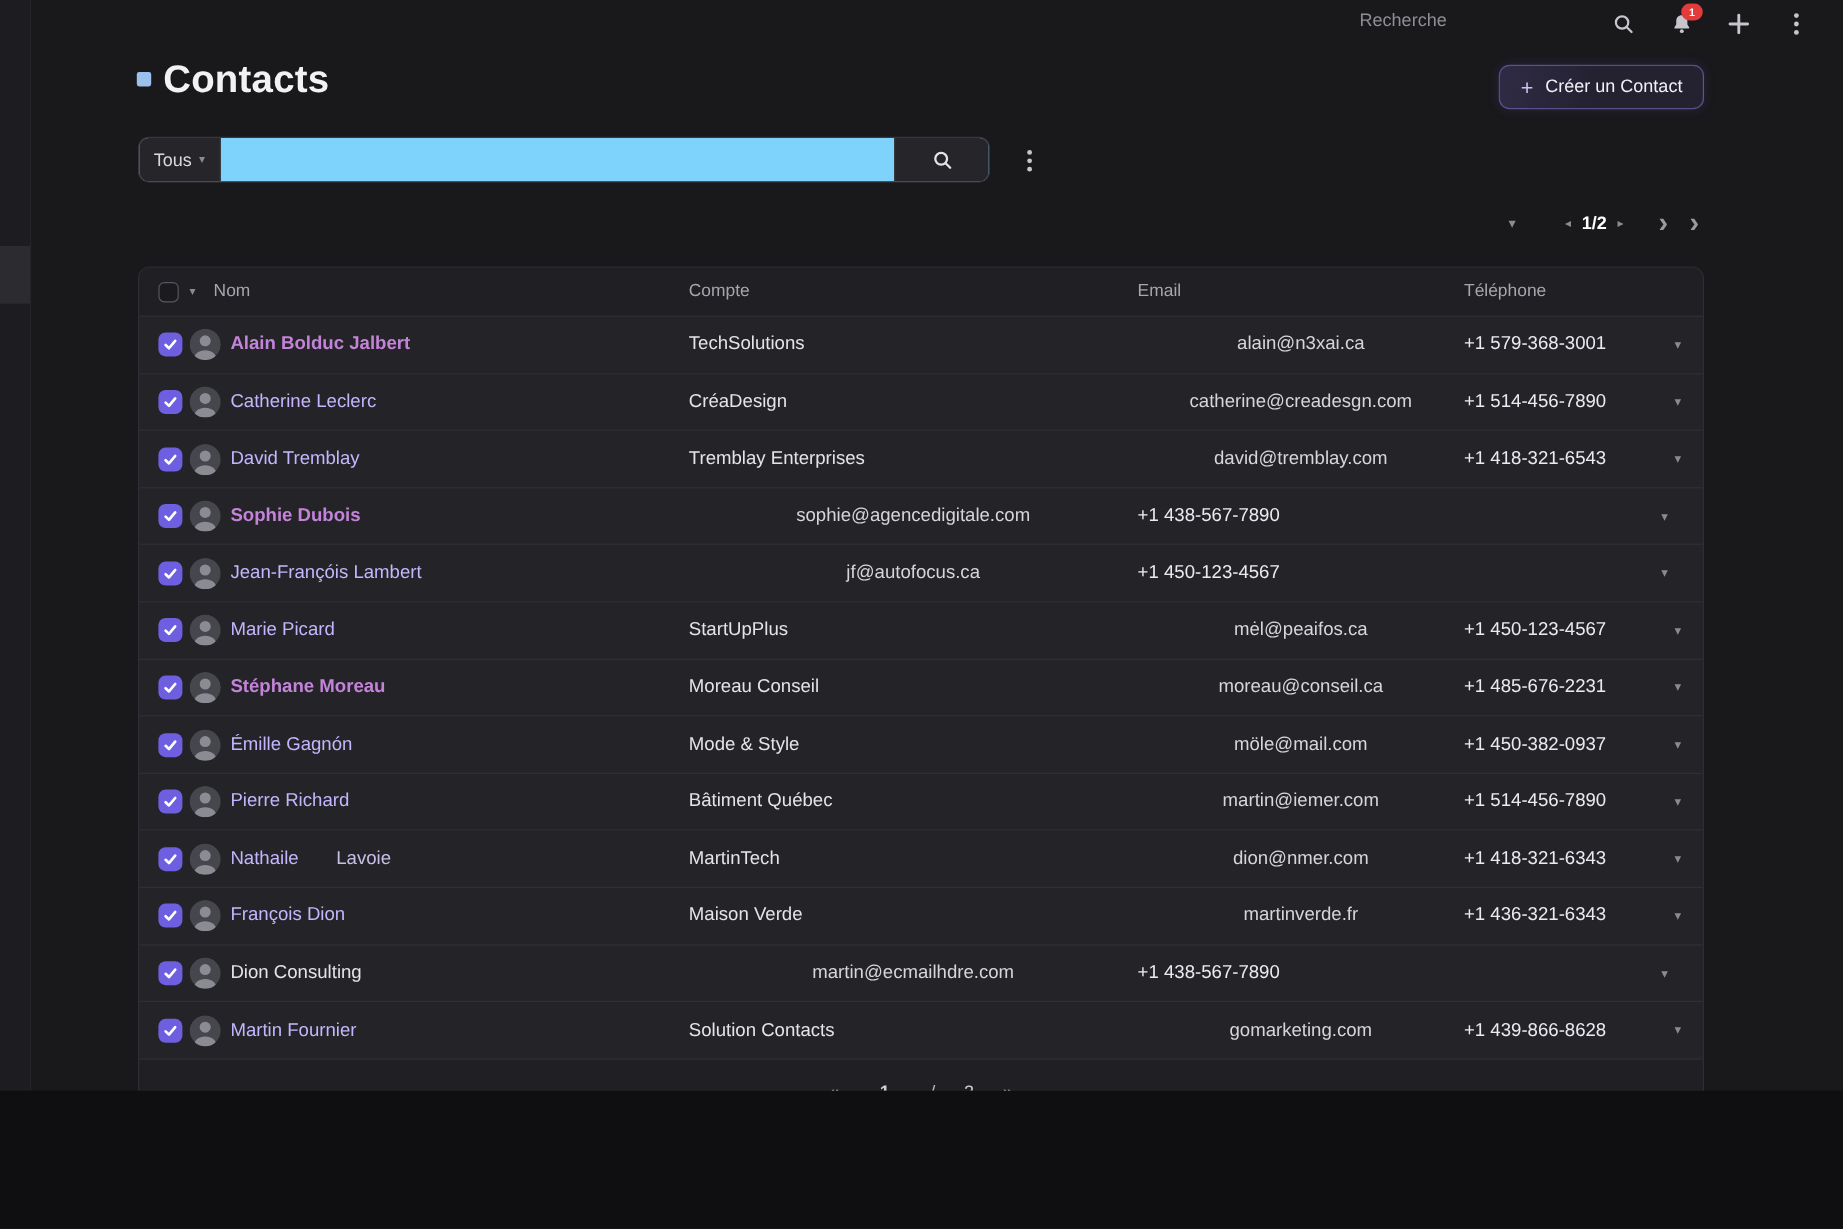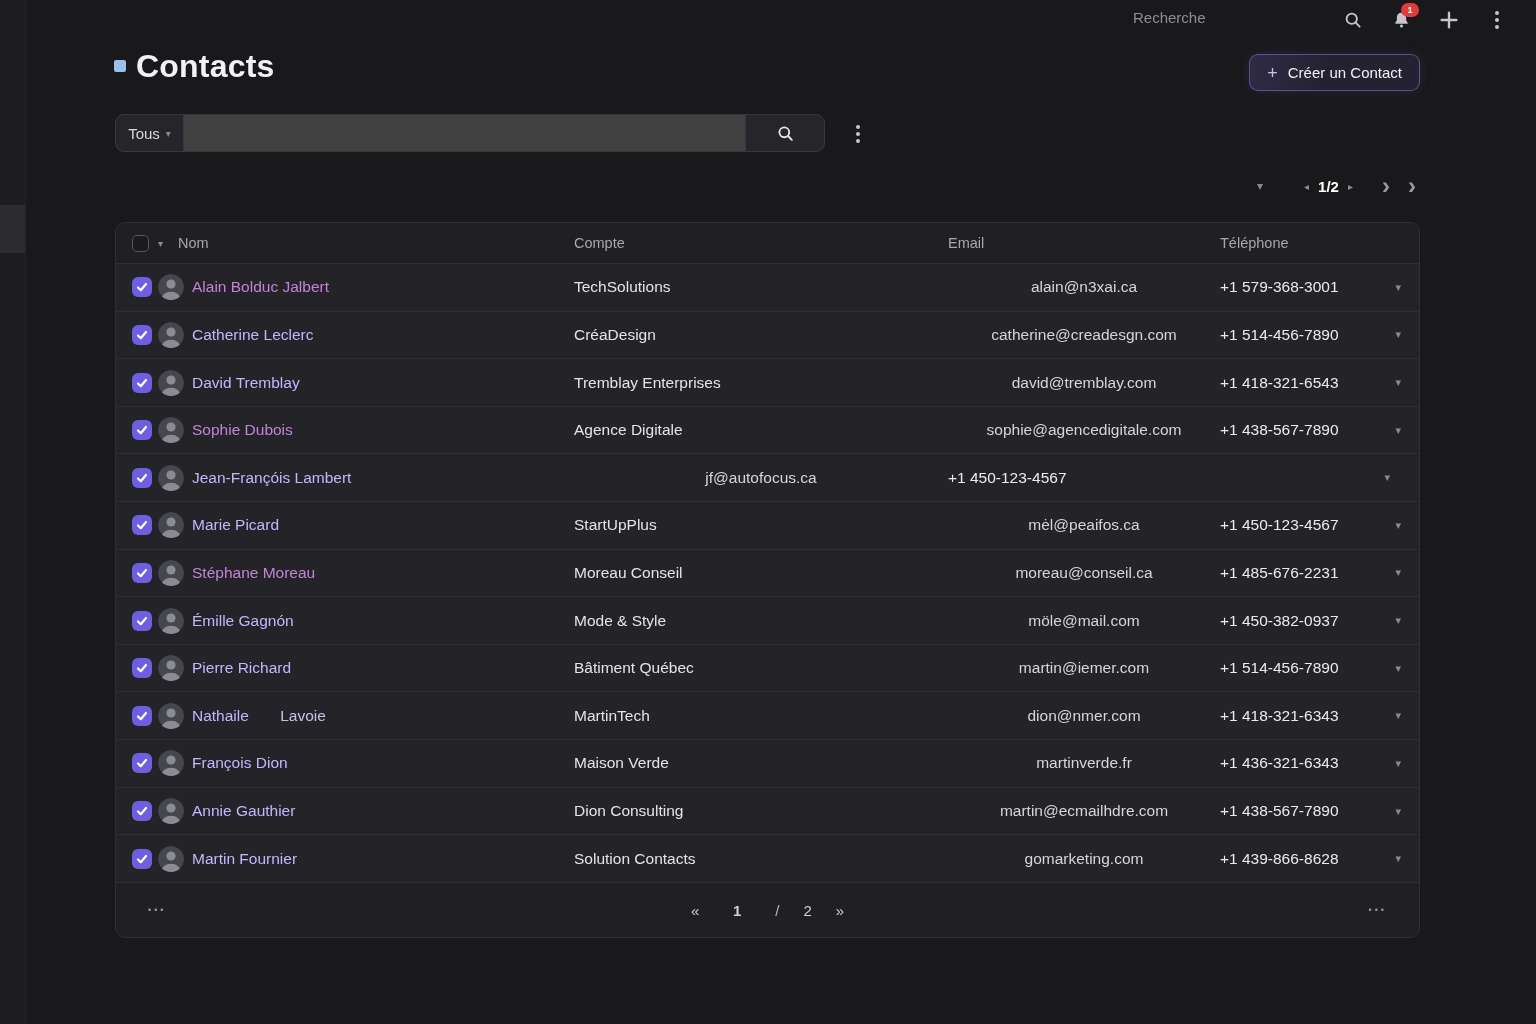--- a/index.html
+++ b/index.html
@@ -1,16 +1,16 @@
 <!DOCTYPE html>
 <html style="--accent: #6e5fe0; --link: #c383d8; --soft: #c9bfe6; --badge: #e23b3b; --bullet: #9cc0ec;"><head>
 <meta charset="utf-8">
 <style>
   html,body{margin:0;padding:0;background:#0f0f11;}
-  .app{position:relative;width:1536px;height:1024px;overflow:hidden;
+  .app{position:relative;width:1536px;height:909px;overflow:hidden;
        background:#19191c;color:#e8e8ec;
        font-family:"Liberation Sans","DejaVu Sans",sans-serif;}
   :root{
     --accent:#6e5fe0; --link:#c383d8; --soft:#c9bfe6;
     --badge:#e23b3b; --bullet:#9cc0ec;
     --rowbg:#242428; --headbg:#202024; --sep:#2f2f35;
   }
   
   .rail{position:absolute;left:0;top:0;width:25px;height:100%;background:#1d1d21;border-right:1px solid #232328;}
   .rail-active{position:absolute;left:0;top:205px;width:25px;height:48px;background:#2b2b30;}
@@ -29,21 +29,21 @@
   .page-title{position:absolute;left:136px;top:48px;margin:0;font-size:32px;font-weight:700;letter-spacing:.2px;color:#f2f2f5;}
   .create-btn{position:absolute;top:54px;right:116px;height:37px;display:flex;align-items:center;gap:10px;
       padding:0 17px;border-radius:9px;cursor:pointer;font-size:15px;color:#f2f0f6;
       background:linear-gradient(100deg,#2f2b46 0%,#242231 45%,#242231 100%);
       border:1px solid rgba(132,116,205,.55);
       box-shadow:0 0 10px rgba(110,95,224,.18);}
   .create-btn .plus{font-size:18px;color:#cbc2ee;line-height:1;}
 
   
   .filterbar{position:absolute;left:115px;top:114px;width:710px;height:38px;display:flex;
-      border:1px solid #37373d;border-radius:9px;overflow:hidden;background:#404040;box-sizing:border-box;}
+      border:1px solid #37373d;border-radius:9px;overflow:hidden;background:#7dd3fc;box-sizing:border-box;}
   .scope{width:68px;background:#25252a;border:none;border-right:1px solid #37373d;display:flex;align-items:center;justify-content:center;gap:6px;font-size:15px;color:#d8d8dd;cursor:pointer;}
   .scope .caret{color:#8a8a92;font-size:10px;}
   .search-input{flex:1;background:transparent;border:none;outline:none;color:#e8e8ec;padding:0 12px;font-size:15px;}
   .search-btn{width:79px;background:#25252a;border:none;border-left:1px solid #37373d;display:flex;align-items:center;justify-content:center;cursor:pointer;color:#e4e4e9;}
   .filter-kebab{position:absolute;left:845px;top:121px;}
 
   
   .pager-top{position:absolute;top:176px;right:116px;display:flex;align-items:center;color:#9a9aa2;}
   .pg-caret{font-size:12px;color:#8a8a92;background:none;border:none;cursor:pointer;padding:2px 4px;}
   .pg-tri{font-size:10px;color:#8a8a92;background:none;border:none;cursor:pointer;padding:2px 3px;}
@@ -59,21 +59,21 @@
          padding:0 16px;font-size:14.5px;color:#a6a6ad;border-bottom:1px solid #303036;}
   .thead .hcaret{color:#8a8a92;font-size:10px;}
   .tbody{flex:1;display:flex;flex-direction:column;}
   .row{flex:1;display:grid;grid-template-columns:26px 34px 382px 374px 272px 172px 1fr;align-items:center;
        padding:0 16px;font-size:15.5px;}
   .row + .row{border-top:1px solid var(--sep);}
   .cell-account{color:#e4e4e8;}
   .cell-email{color:#d6d6da;text-align:center;}
   .cell-phone{color:#eceaf0;}
   .row-caret{justify-self:end;color:#8a8a92;font-size:11px;background:none;border:none;cursor:pointer;padding:2px;}
-  .np-plain{color:#c4b5fd;} .np-link{color:var(--link);cursor:pointer;} .np-soft{color:var(--soft);margin-left:27px;}
+  .np-plain{color:#c4b5fd;} .np-link{color:var(--link);cursor:pointer;font-weight:bold;} .np-soft{color:var(--soft);margin-left:27px;}
   .cb{width:20px;height:20px;border-radius:6px;background:var(--accent);display:flex;align-items:center;justify-content:center;border:none;cursor:pointer;padding:0;}
   .cb-empty{width:17px;height:17px;border-radius:5px;border:1.5px solid #56565e;background:#1b1b1f;cursor:pointer;padding:0;}
   .avatar{width:26px;height:26px;border-radius:50%;overflow:hidden;display:block;}
 
   
   .tfoot{height:54px;flex:0 0 54px;background:var(--headbg);border-top:1px solid #303036;
          display:flex;align-items:center;justify-content:space-between;padding:0 26px;position:relative;}
   .ellipsis-btn{background:none;border:none;color:#9a9aa2;font-size:9px;letter-spacing:3px;cursor:pointer;}
   .pages{position:absolute;left:50%;transform:translateX(-50%);display:flex;align-items:center;gap:24px;font-size:15px;color:#cfcfd5;}
   .pages button{background:none;border:none;color:#cfcfd5;font-size:15px;cursor:pointer;padding:0;}
@@ -231,21 +231,20 @@
       <svg width="12" height="12" viewBox="0 0 12 12" fill="none" stroke="#fff" stroke-width="2.2" stroke-linecap="round" stroke-linejoin="round">
         <polyline points="2,6.5 4.8,9.2 10,3"></polyline>
       </svg>
     </button>
     <svg class="avatar" viewBox="0 0 26 26">
       <circle cx="13" cy="13" r="13" fill="#46464d"></circle>
       <circle cx="13" cy="10" r="4.6" fill="#8b8b93"></circle>
       <path d="M3.5 26c0-5.2 4.2-8.2 9.5-8.2s9.5 3 9.5 8.2z" fill="#8b8b93"></path>
     </svg>
     <span class="cell-name"><span class="np-link">Sophie Dubois</span></span>
-    <span class="cell-account">Agence Digitale</span>
     <span class="cell-email">sophie@agencedigitale.com</span>
     <span class="cell-phone">+1 438-567-7890</span>
     <button class="row-caret">▾</button>
   </div>
 
   <div class="row">
     <button class="cb">
       <svg width="12" height="12" viewBox="0 0 12 12" fill="none" stroke="#fff" stroke-width="2.2" stroke-linecap="round" stroke-linejoin="round">
         <polyline points="2,6.5 4.8,9.2 10,3"></polyline>
       </svg>
@@ -373,21 +372,20 @@
     <button class="cb">
       <svg width="12" height="12" viewBox="0 0 12 12" fill="none" stroke="#fff" stroke-width="2.2" stroke-linecap="round" stroke-linejoin="round">
         <polyline points="2,6.5 4.8,9.2 10,3"></polyline>
       </svg>
     </button>
     <svg class="avatar" viewBox="0 0 26 26">
       <circle cx="13" cy="13" r="13" fill="#46464d"></circle>
       <circle cx="13" cy="10" r="4.6" fill="#8b8b93"></circle>
       <path d="M3.5 26c0-5.2 4.2-8.2 9.5-8.2s9.5 3 9.5 8.2z" fill="#8b8b93"></path>
     </svg>
-    <span class="cell-name"><span class="np-plain">Annie Gauthier</span></span>
     <span class="cell-account">Dion Consulting</span>
     <span class="cell-email">martin@ecmailhdre.com</span>
     <span class="cell-phone">+1 438-567-7890</span>
     <button class="row-caret">▾</button>
   </div>
 
   <div class="row">
     <button class="cb">
       <svg width="12" height="12" viewBox="0 0 12 12" fill="none" stroke="#fff" stroke-width="2.2" stroke-linecap="round" stroke-linejoin="round">
         <polyline points="2,6.5 4.8,9.2 10,3"></polyline>

